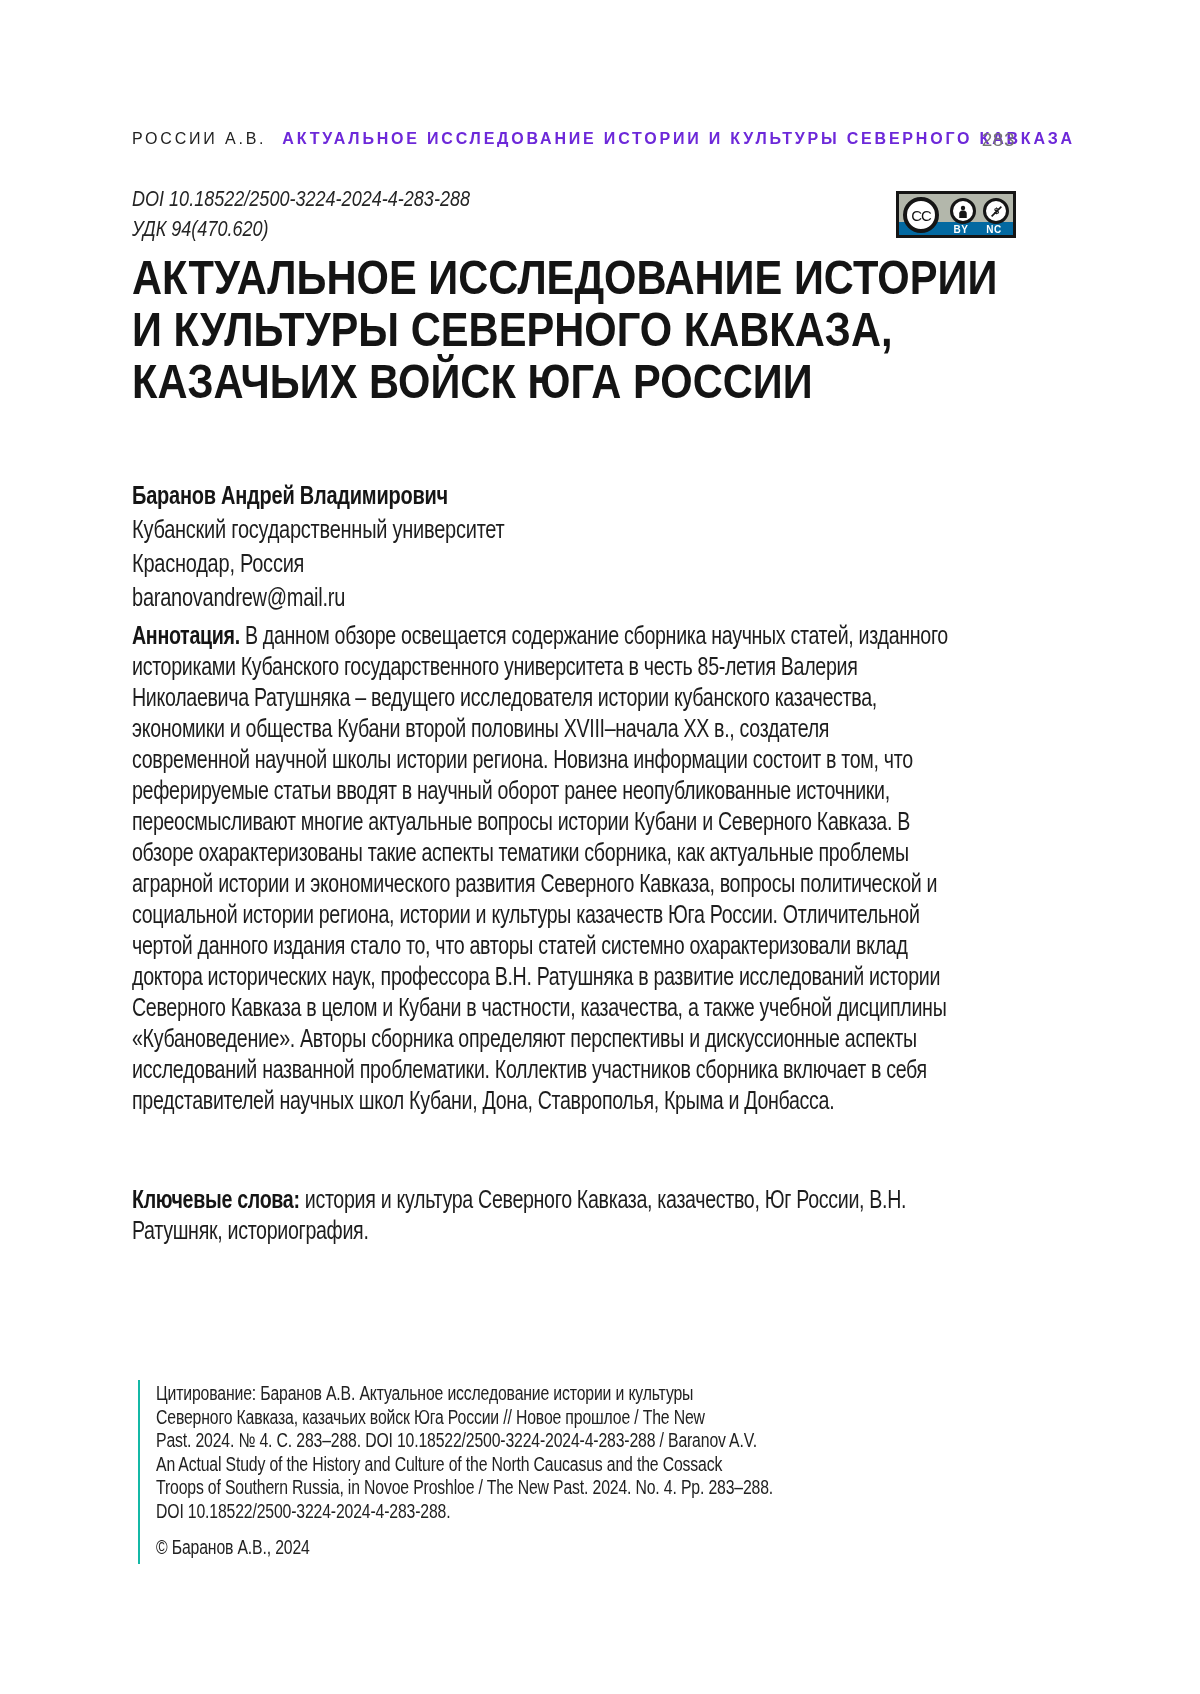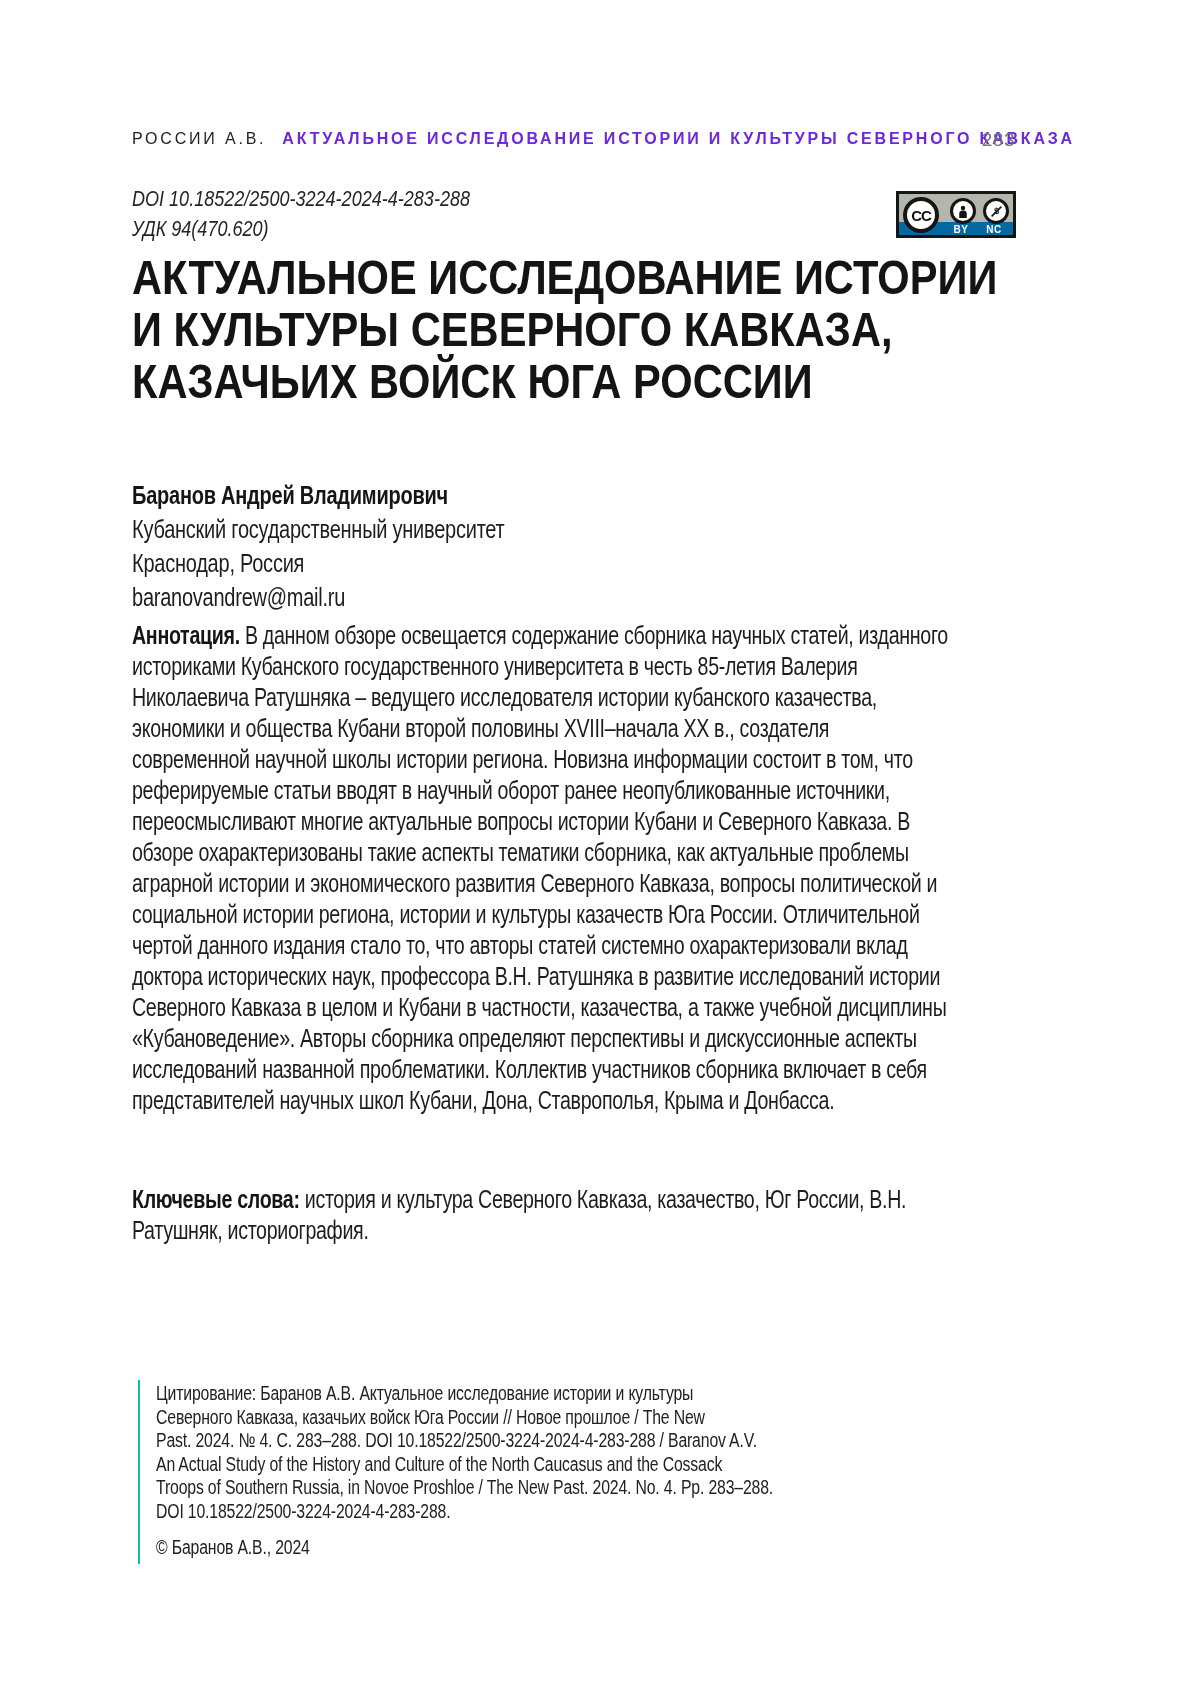--- a/index.html
+++ b/index.html
@@ -77,21 +77,21 @@
   .lbl-by { left: 48px; }
   .lbl-nc { left: 81px; }
   .cc-circle-main {
     position: absolute;
     left: 4px; top: 3px;
     width: 28px; height: 28px;
     background: #ffffff;
     border: 4px solid #151515;
     border-radius: 50%;
     display: flex; align-items: center; justify-content: center;
-    font-weight: 700;
+    font-weight: 400;
     font-size: 15px;
     letter-spacing: -1px;
     color: #111;
   }
   .icon-circle {
     position: absolute;
     top: 4px;
     width: 20px; height: 20px;
     background: #ffffff;
     border: 3px solid #151515;

